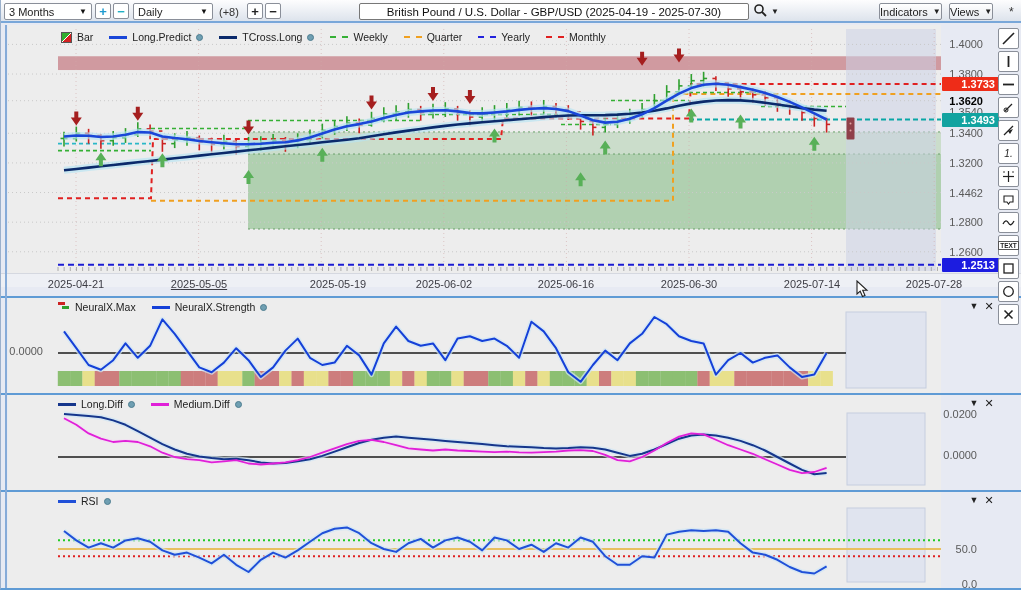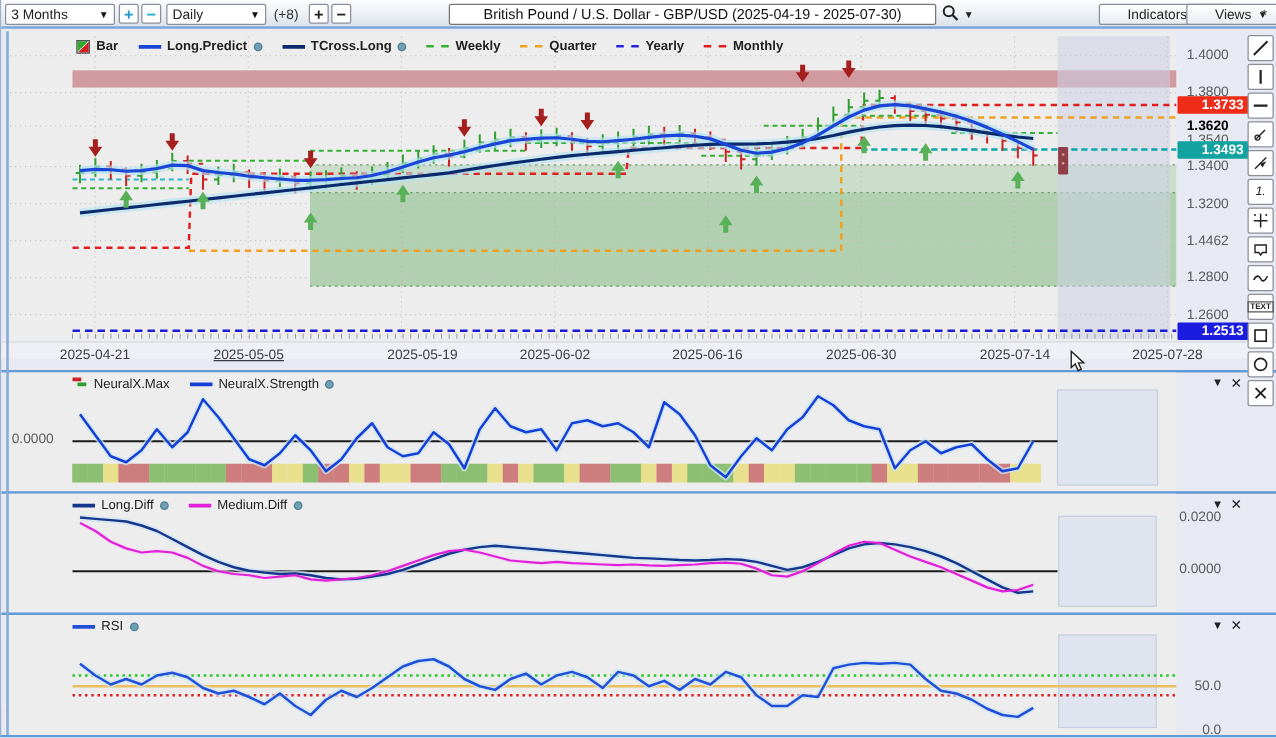--- a/index.html
+++ b/index.html
@@ -8,21 +8,21 @@
   
   .toolbar { position:absolute; left:0; top:0; width:1021px; height:23px; background:linear-gradient(#fdfdfe,#dde3ec); border-bottom:2px solid #79a7d9; z-index:30; }
   .tb-item { position:absolute; top:3px; height:17px; font-size:11px; color:#222; }
   .select { background:#fff; border:1px solid #8a8f99; border-radius:2px; display:flex; align-items:center; padding:0 4px; cursor:default; }
   .select .lbl { flex:1; }
   .select .caret { font-size:8px; color:#111; margin-left:6px; }
   .tb-btn { width:16px; height:16px; background:#fff; border:1px solid #8a8f99; border-radius:2px; display:flex; align-items:center; justify-content:center; font-weight:bold; font-size:13px; line-height:1; }
   .blue { color:#1d9ad0; } .teal { color:#1fafc4; } .black { color:#222; }
   .title-box { left:358px; width:390px; background:#fff; border:1px solid #777; border-radius:2px; display:flex; align-items:center; justify-content:center; font-size:11.5px; color:#111; white-space:nowrap; overflow:hidden; }
   .search-wrap { left:752px; display:flex; align-items:center; }
-  .tb-right-btn { border:1px solid #8a8f99; background:linear-gradient(#fff,#e8ebf0); border-radius:2px; display:flex; align-items:center; padding:0 22px; font-size:11px; }
+  .tb-right-btn { border:1px solid #8a8f99; background:linear-gradient(#fff,#e8ebf0); border-radius:2px; display:flex; align-items:center; padding:0 0; font-size:11px; }
   .tb-right-btn .caret { font-size:8px; margin-left:5px; }
   .star { font-size:12px; color:#333; }
   
   .workspace { position:absolute; left:0; top:25px; width:1021px; height:565px; }
   .left-accent { position:absolute; left:4px; top:0; width:2px; height:565px; background:#86abd8; z-index:5; }
   .panel { position:absolute; left:0; width:1021px; background:#e7eaf3; }
   .plot { position:absolute; left:7px; top:0; width:933px; background:#ededed; }
   .panel svg { position:absolute; left:0; top:0; }
   .sub { border-top:2px solid #5f9bd5; }
   #mainPanel { top:0; height:248px; }
@@ -500,21 +500,21 @@
           <line x1="887.2499999999978" y1="242" x2="887.2499999999978" y2="246" stroke="#999" stroke-width="0.8"></line>
           <line x1="893.3999999999978" y1="242" x2="893.3999999999978" y2="246" stroke="#999" stroke-width="0.8"></line>
           <line x1="899.5499999999978" y1="242" x2="899.5499999999978" y2="246" stroke="#999" stroke-width="0.8"></line>
           <line x1="905.6999999999978" y1="242" x2="905.6999999999978" y2="246" stroke="#999" stroke-width="0.8"></line>
           <line x1="911.8499999999977" y1="242" x2="911.8499999999977" y2="246" stroke="#999" stroke-width="0.8"></line>
           <line x1="917.9999999999977" y1="242" x2="917.9999999999977" y2="246" stroke="#999" stroke-width="0.8"></line>
           <line x1="924.1499999999977" y1="242" x2="924.1499999999977" y2="246" stroke="#999" stroke-width="0.8"></line>
           <line x1="930.2999999999977" y1="242" x2="930.2999999999977" y2="246" stroke="#999" stroke-width="0.8"></line>
           <line x1="936.4499999999977" y1="242" x2="936.4499999999977" y2="246" stroke="#999" stroke-width="0.8"></line>
         </svg>
-      <div class="legend" style="left:60px;top:6px;font-weight:bold;" id="mainLegend">
+      <div class="legend" style="left:60px;top:6px;" id="mainLegend">
           <span class="leg-item">
             <span class="bar-swatch"></span>
             <span>Bar</span>
           </span>
           <span class="leg-item">
             <span class="leg-line" style="border-top-width:3px;border-top-color:#1a46d8;"></span>
             <span>Long.Predict</span>
             <span class="leg-dot"></span>
           </span>
           <span class="leg-item">

